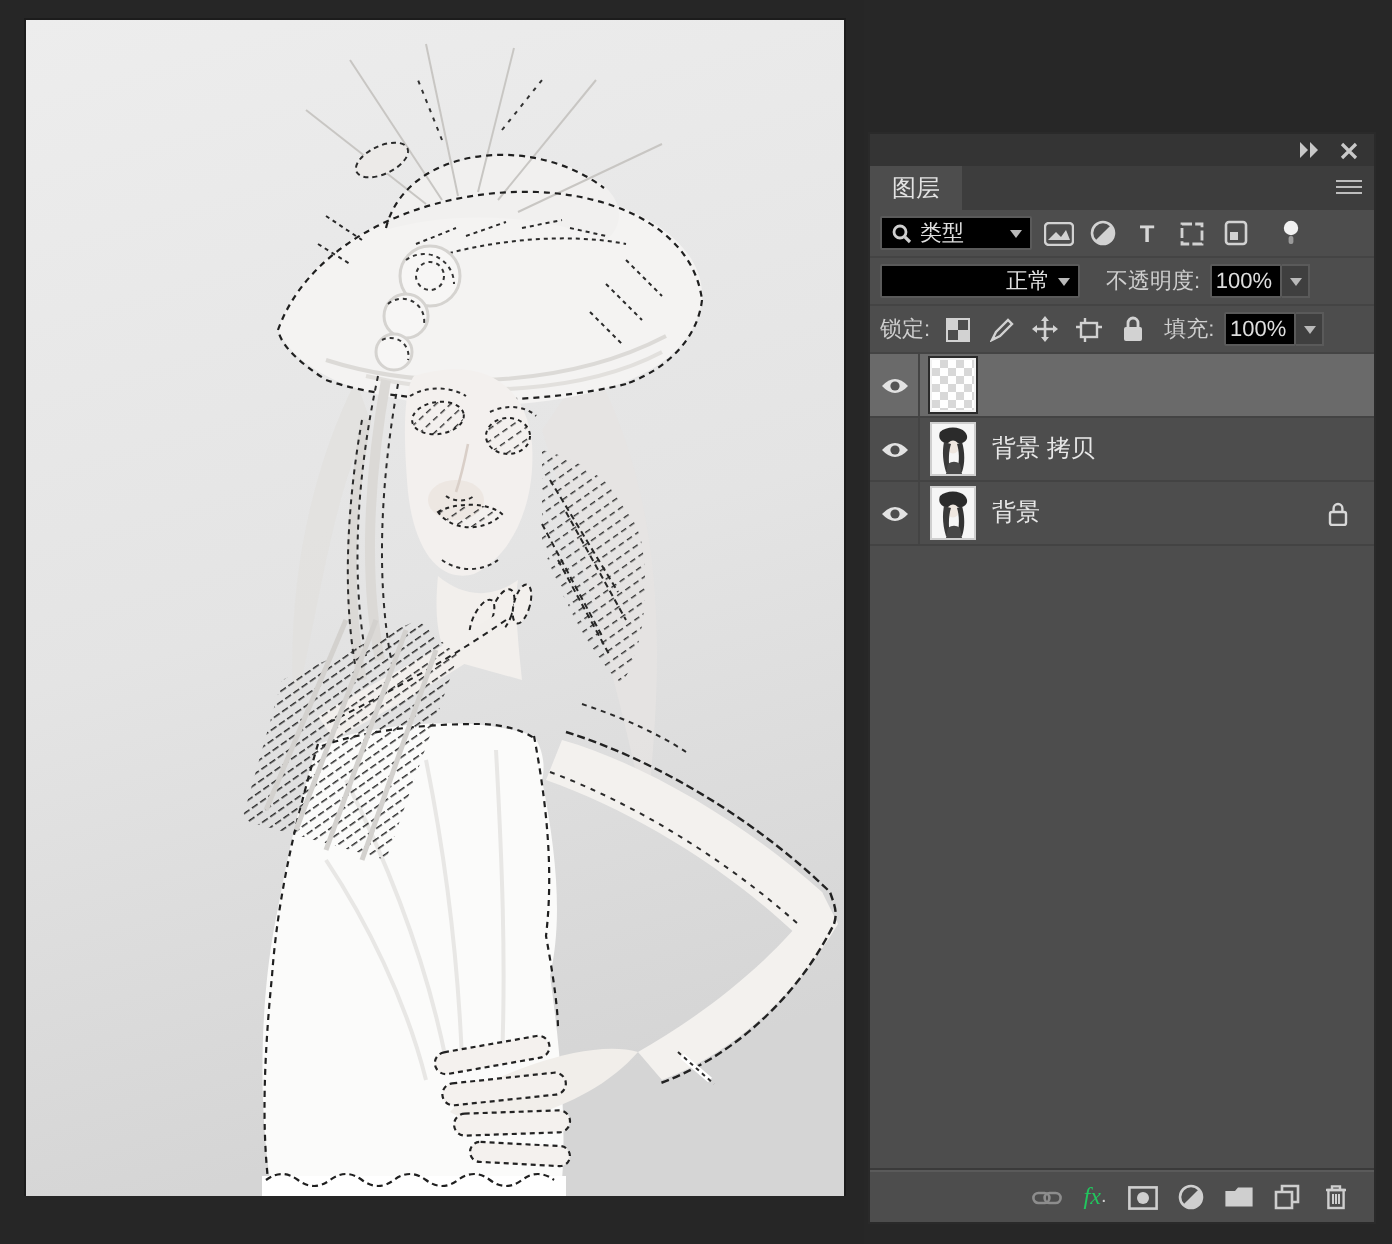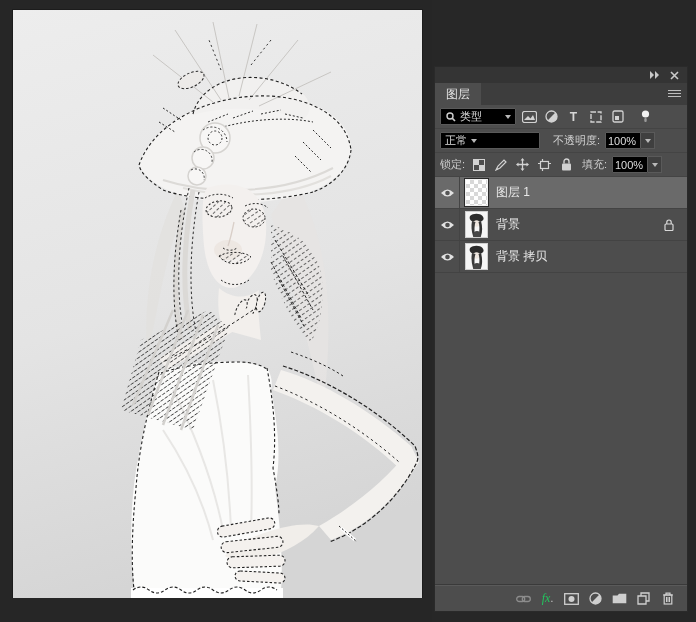--- a/index.html
+++ b/index.html
@@ -31,21 +31,21 @@
   .field { background:#000000; border:1px solid #5a5a5a; border-radius:1px; height:17px;
     display:flex; align-items:center; padding:0 4px; gap:4px; color:#dedede; font-size:11px; }
   .chev { width:0; height:0; border-left:3px solid transparent; border-right:3px solid transparent;
     border-top:4px solid #b9b9b9; display:inline-block; }
   .chev-box { background:#3f3f3f; border:1px solid #5a5a5a; border-left:none; height:17px; width:14px;
     display:flex; align-items:center; justify-content:center; }
   .lbl { font-size:11px; color:#cfcfcf; white-space:nowrap; }
   .ico { display:inline-flex; align-items:center; justify-content:center; width:17px; height:17px; }
   .ico svg { display:block; }
 
-  .blend-field { width:100px; justify-content:flex-start; }
+  .blend-field { width:100px; justify-content:flex-end; }
   .val-field { width:36px; justify-content:flex-end;text-align:right; }
 
   
   .layers-list { flex:1 1 auto; overflow:hidden; background:#4d4d4d; }
   .layer-row { height:32px; display:flex; align-items:center; border-bottom:1px solid #434343; }
   .layer-row.selected { background:#6a6a6a; }
   .eye-cell { width:25px; align-self:stretch; display:flex; align-items:center; justify-content:center;
     border-right:1px solid #444; }
   .thumb { width:23px; height:27px; margin:0 8px 0 5px; flex:0 0 auto; }
   .thumb.photo { border:1px solid #cfcfcf; }
@@ -363,67 +363,66 @@
     <div class="layers-list">
 
       <div class="layer-row selected">
         <span class="eye-cell">
           <svg width="15" height="10" viewBox="0 0 15 10">
               <path d="M1,5 Q7.5,-2 14,5 Q7.5,12 1,5 Z" fill="#e2e2e2"></path>
               <circle cx="7.5" cy="5" r="2.3" fill="#555"></circle>
             </svg>
         </span>
         <span class="thumb checker"></span>
-        <span class="layer-name">图层 1</span>
       </div>
 
       <div class="layer-row">
         <span class="eye-cell">
           <svg width="15" height="10" viewBox="0 0 15 10">
               <path d="M1,5 Q7.5,-2 14,5 Q7.5,12 1,5 Z" fill="#e2e2e2"></path>
               <circle cx="7.5" cy="5" r="2.3" fill="#4d4d4d"></circle>
             </svg>
         </span>
         <span class="thumb photo">
           <svg width="21" height="25" viewBox="0 0 21 25">
               <rect width="21" height="25" fill="#f6f6f6"></rect>
               <path d="M4,4 C7,1 14,1 16.5,4 C18.5,6.5 17.5,8.5 15,9.5 L6.5,9.5 C4,8.5 3,6.5 4,4 Z" fill="#2b2b2b"></path>
               <ellipse cx="10.5" cy="11.5" rx="3" ry="3.2" fill="#efe7e0"></ellipse>
               <path d="M6,9 C5,14 5.5,19 7,24 L9,24 C8,18 8.5,13 9.5,10 Z" fill="#3a3a3a"></path>
               <path d="M15,9 C16.5,14 16.5,20 15,24 L12.5,24 C14,18 13.5,13 12.5,10 Z" fill="#333"></path>
               <path d="M8,20 C10,18.5 12,18.5 14,20 L15,25 L7,25 Z" fill="#474747"></path>
             </svg>
         </span>
-        <span class="layer-name">背景</span>
-        <span class="ico row-lock">
-          <svg width="10" height="12" viewBox="0 0 10 12">
-              <rect x="1" y="5" width="8" height="6.5" rx="1" fill="none" stroke="#d8d8d8" stroke-width="1.2"></rect>
-              <path d="M2.8,5 V3.2 A2.2 2.2 0 0 1 7.2,3.2 V5" fill="none" stroke="#d8d8d8" stroke-width="1.2"></path>
-            </svg>
-        </span>
+        <span class="layer-name">背景 拷贝</span>
       </div>
 
       <div class="layer-row">
         <span class="eye-cell">
           <svg width="15" height="10" viewBox="0 0 15 10">
               <path d="M1,5 Q7.5,-2 14,5 Q7.5,12 1,5 Z" fill="#e2e2e2"></path>
               <circle cx="7.5" cy="5" r="2.3" fill="#4d4d4d"></circle>
             </svg>
         </span>
         <span class="thumb photo">
           <svg width="21" height="25" viewBox="0 0 21 25">
               <rect width="21" height="25" fill="#f6f6f6"></rect>
               <path d="M4,4 C7,1 14,1 16.5,4 C18.5,6.5 17.5,8.5 15,9.5 L6.5,9.5 C4,8.5 3,6.5 4,4 Z" fill="#2b2b2b"></path>
               <ellipse cx="10.5" cy="11.5" rx="3" ry="3.2" fill="#efe7e0"></ellipse>
               <path d="M6,9 C5,14 5.5,19 7,24 L9,24 C8,18 8.5,13 9.5,10 Z" fill="#3a3a3a"></path>
               <path d="M15,9 C16.5,14 16.5,20 15,24 L12.5,24 C14,18 13.5,13 12.5,10 Z" fill="#333"></path>
               <path d="M8,20 C10,18.5 12,18.5 14,20 L15,25 L7,25 Z" fill="#474747"></path>
             </svg>
         </span>
-        <span class="layer-name">背景 拷贝</span>
+        <span class="layer-name">背景</span>
+        <span class="ico row-lock">
+          <svg width="10" height="12" viewBox="0 0 10 12">
+              <rect x="1" y="5" width="8" height="6.5" rx="1" fill="none" stroke="#d8d8d8" stroke-width="1.2"></rect>
+              <path d="M2.8,5 V3.2 A2.2 2.2 0 0 1 7.2,3.2 V5" fill="none" stroke="#d8d8d8" stroke-width="1.2"></path>
+            </svg>
+        </span>
       </div>
 
     </div>
 
     <div class="bottom-bar">
       <span class="bb-ico">
         <svg width="15" height="8" viewBox="0 0 15 8">
             <rect x="0.7" y="1.5" width="8" height="5" rx="2.5" fill="none" stroke="#8d8d8d" stroke-width="1.3"></rect>
             <rect x="6.3" y="1.5" width="8" height="5" rx="2.5" fill="none" stroke="#8d8d8d" stroke-width="1.3"></rect>
           </svg>

